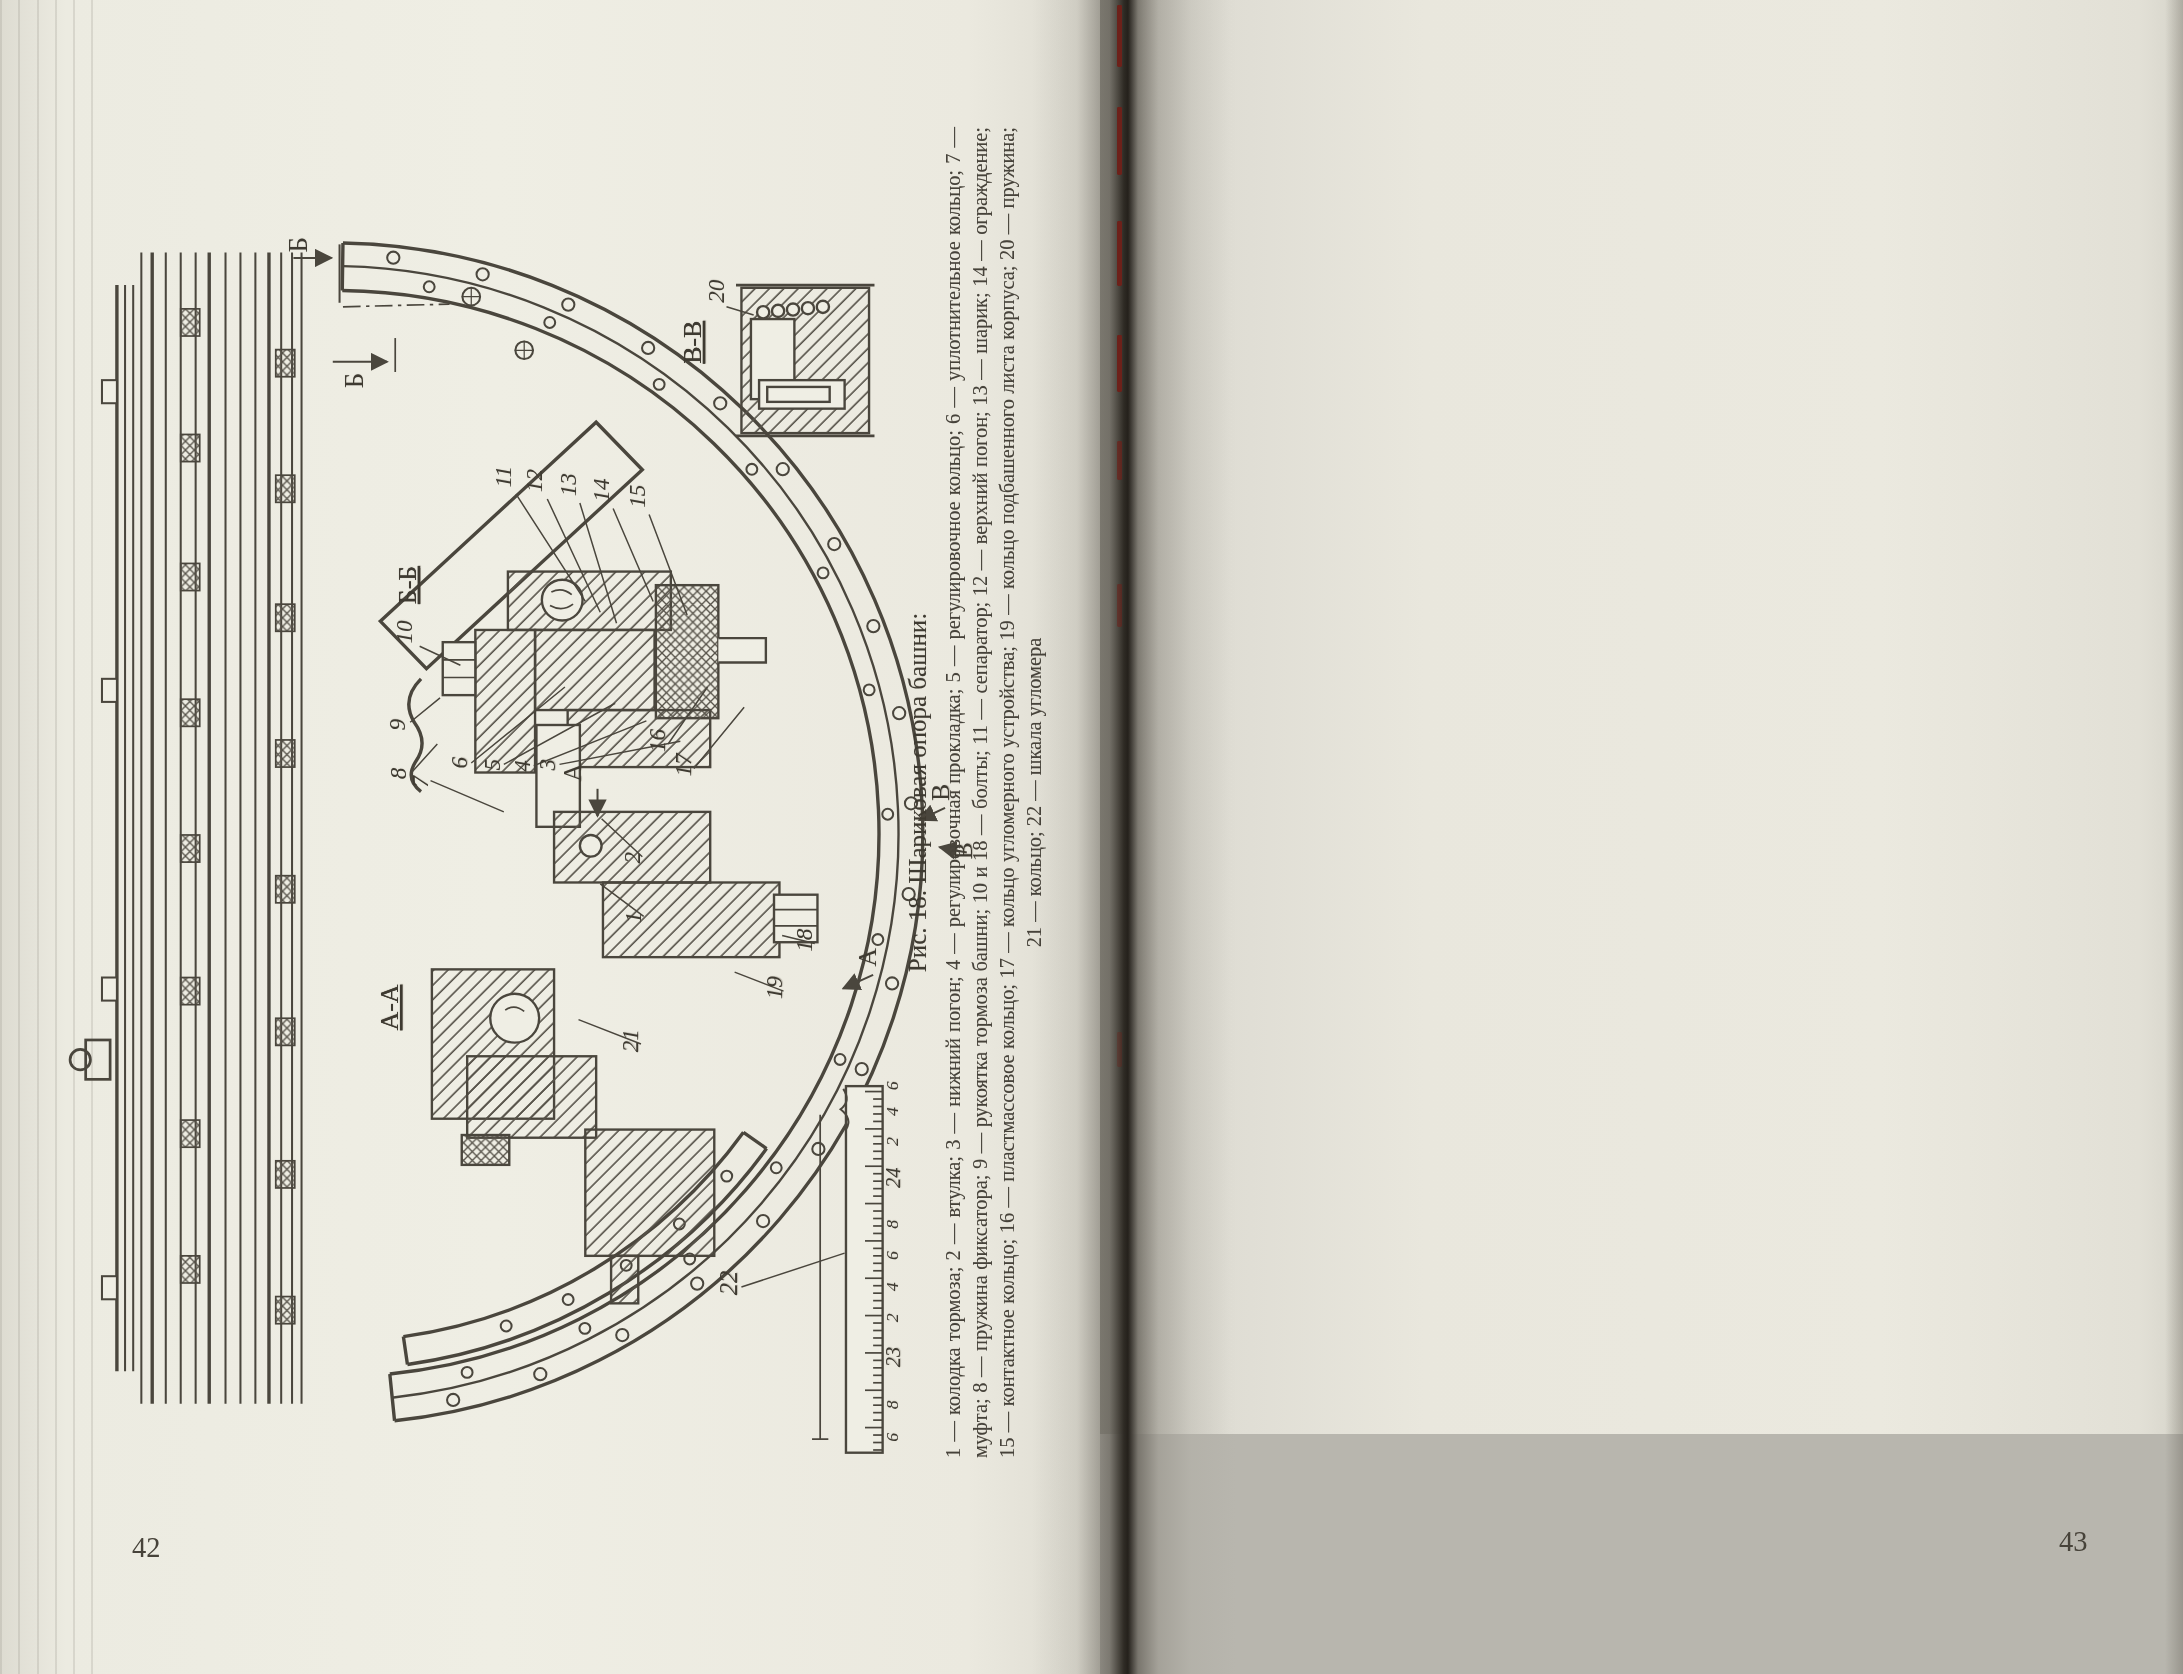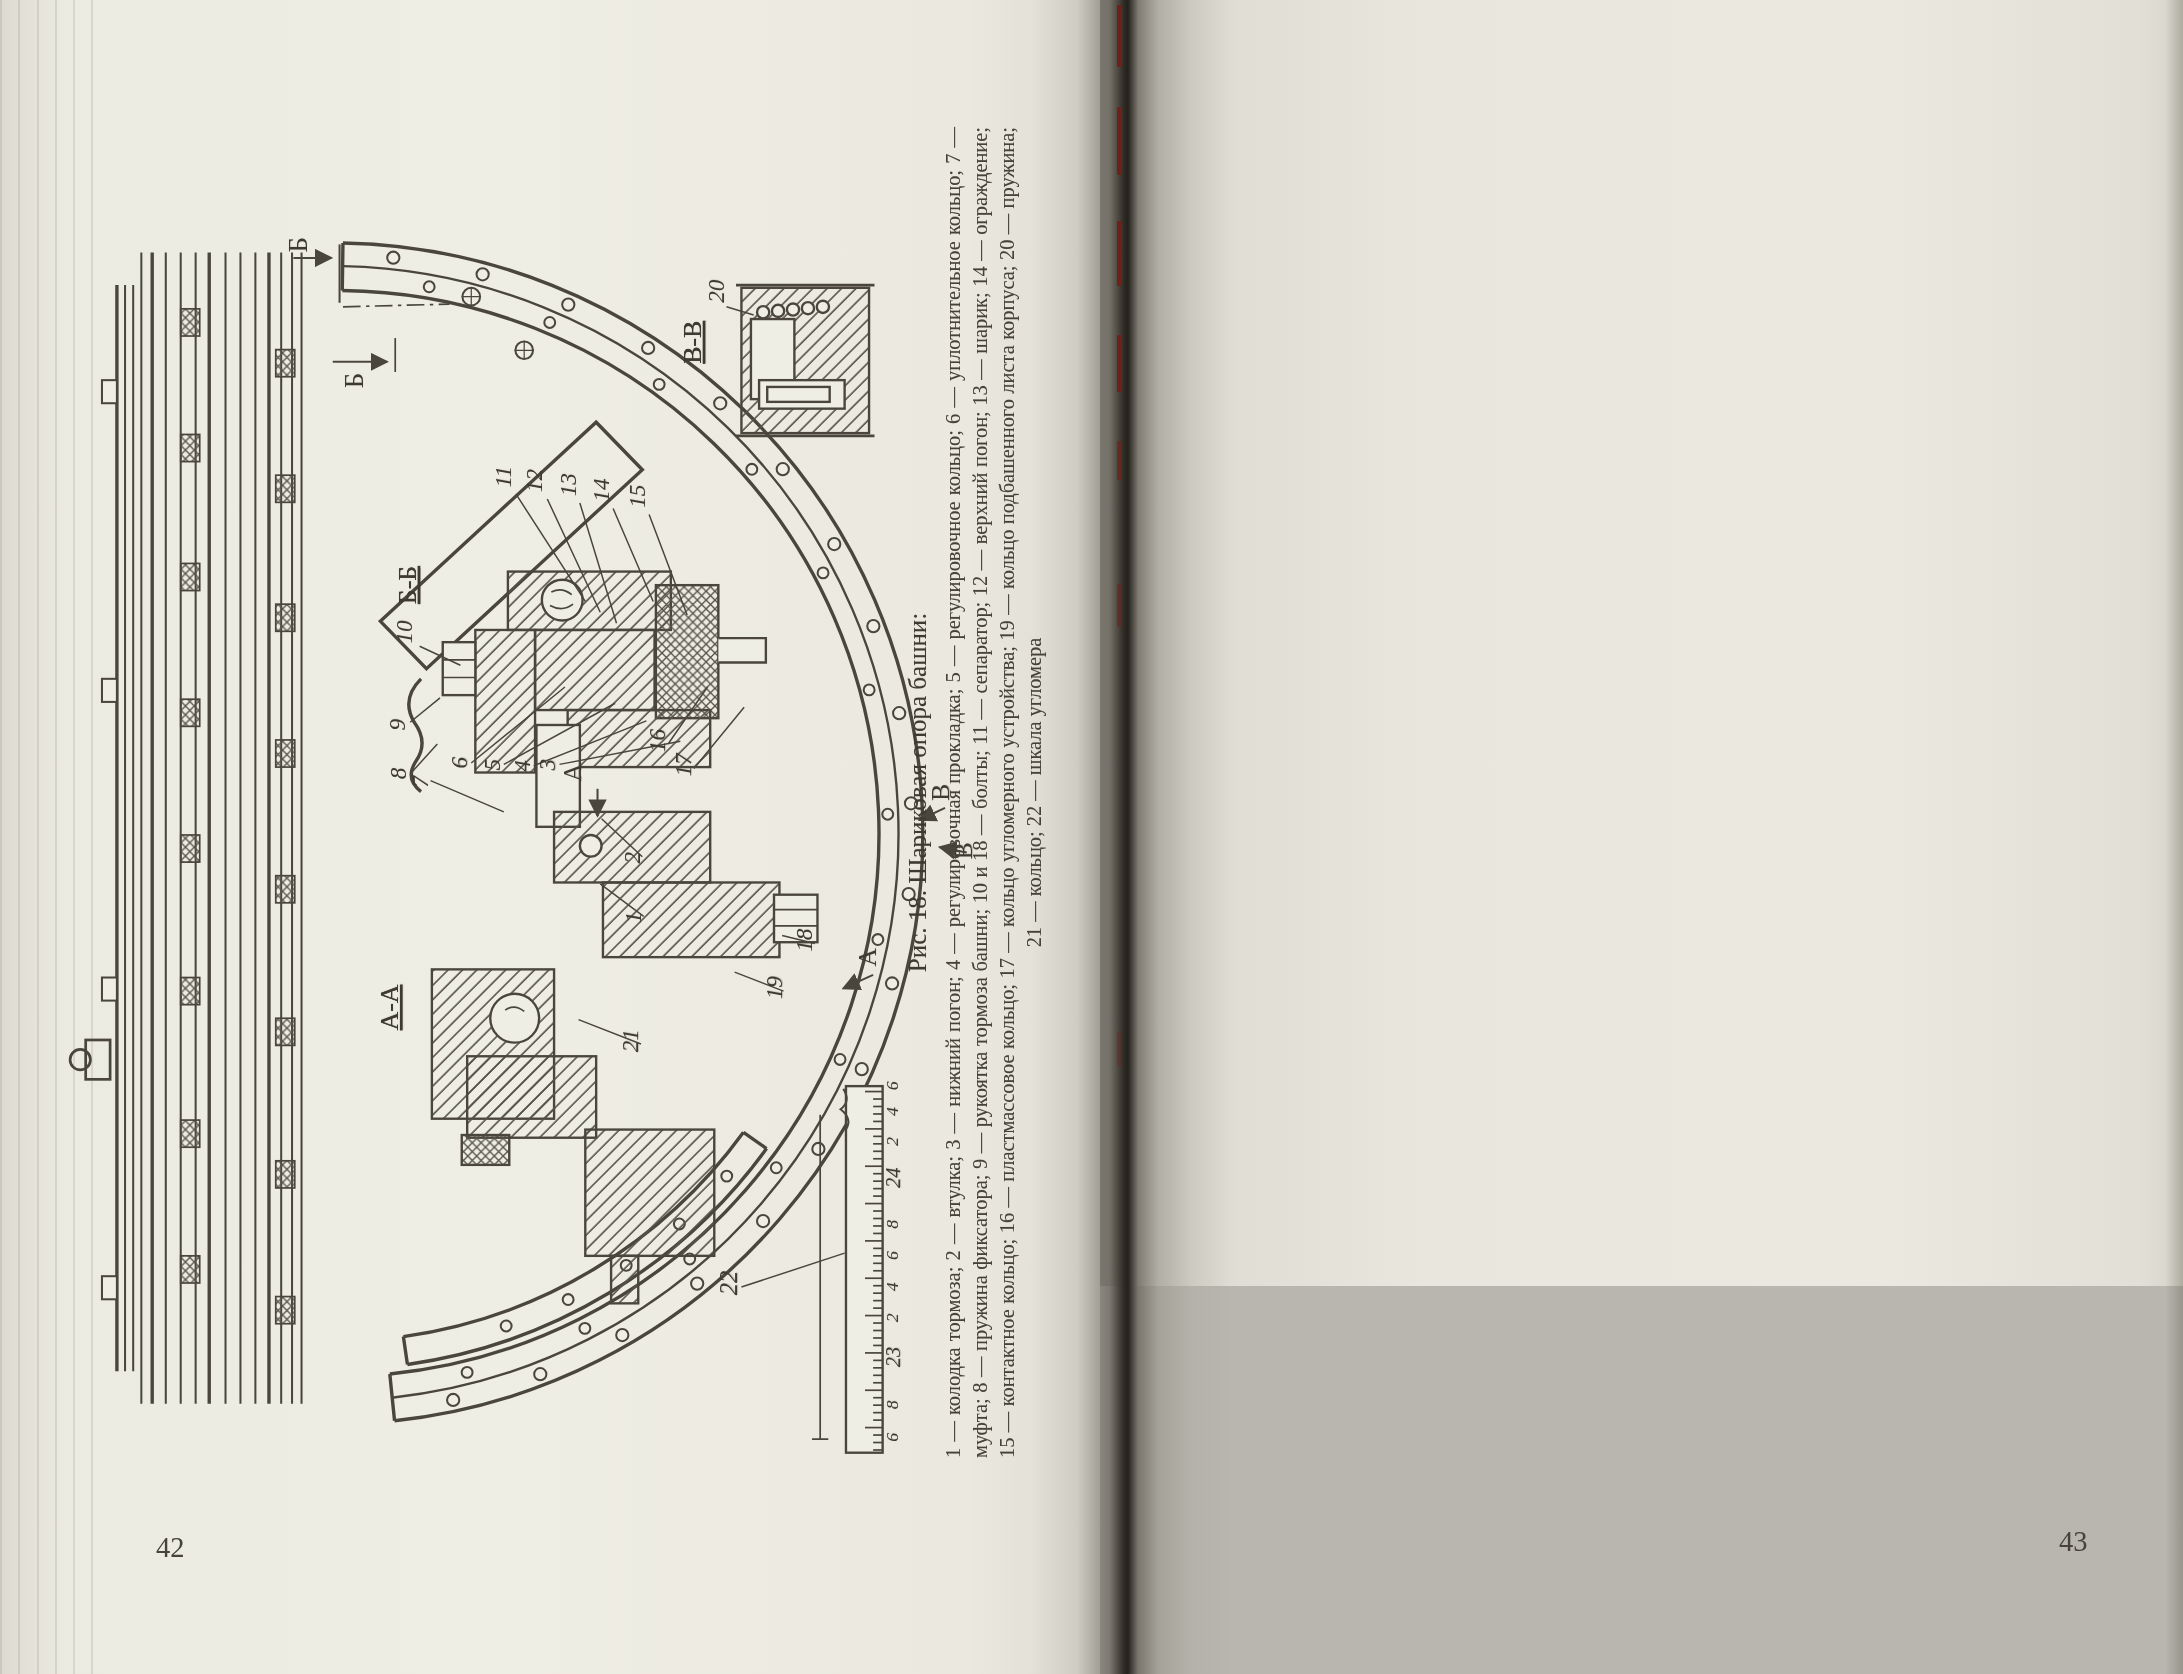--- a/index.html
+++ b/index.html
@@ -1,21 +1,21 @@
 <!DOCTYPE html>
 <html style="font-size:11px"><head>
 <meta charset="utf-8">
 <style>
   html,body{margin:0;padding:0;background:#b8b6ae;}
   #stage{position:relative;width:2183px;height:1674px;overflow:hidden;
          font-family:"Liberation Serif",serif;color:#3e3a31;}
   
   #left-page{position:absolute;left:0;top:0;width:1100px;height:1674px;
     background:linear-gradient(90deg,#dddbd1 0,#ecebe1 6%,#efeee4 45%,#ebe9df 88%,#dcdad0 100%);}
-  #right-page{position:absolute;left:1100px;top:0;width:1083px;height:1286px;
+  #right-page{position:absolute;left:1100px;top:0;width:1083px;height:1434px;
     background:linear-gradient(90deg,#9f9d94 0,#c6c4bb 4%,#dfddd4 12%,#e9e7dd 30%,#ebe9df 72%,#e2e0d6 96%,#d6d4ca 100%);}
   #page-edges{position:absolute;left:0;top:0;width:102px;height:1674px;
     background:repeating-linear-gradient(90deg,rgba(110,105,95,.20) 0 2px,rgba(0,0,0,0) 2px 18.3px);
     opacity:.8;}
   #gutter{position:absolute;left:1032px;top:0;width:204px;height:1674px;z-index:6;pointer-events:none;
     background:linear-gradient(90deg,rgba(0,0,0,0) 0%,rgba(70,64,54,.10) 22%,rgba(52,47,39,.45) 38%,
       rgba(28,24,18,.88) 45%,rgba(24,20,15,.92) 47%,rgba(70,65,57,.55) 52%,
       rgba(120,115,105,.30) 62%,rgba(150,146,136,.12) 78%,rgba(0,0,0,0) 100%);}
   .red-dash{position:absolute;width:4.8px;left:1117px;background:#6d211a;z-index:7;border-radius:1.4px;}
   #right-edge-shade{position:absolute;right:0;top:0;width:17.7px;height:1674px;z-index:5;
@@ -327,21 +327,21 @@
           <text x="1322" y="1644" font-size="26" transform="rotate(-90 1322 1644)" font-style="italic">4</text>
           <text x="1322" y="1606" font-size="26" transform="rotate(-90 1322 1606)" font-style="italic">6</text>
         </g>
     </svg>
 
     <div id="fig18-caption">
       <div class="cap-title">Рис. 18. Шариковая опора башни:</div>
       <div class="cap-legend">1 — колодка тормоза; 2 — втулка; 3 — нижний погон; 4 — регулировочная прокладка; 5 — регулировочное кольцо; 6 — уплотнительное кольцо; 7 — муфта; 8 — пружина фиксатора; 9 — рукоятка тормоза башни; 10 и 18 — болты; 11 — сепаратор; 12 — верхний погон; 13 — шарик; 14 — ограждение; 15 — контактное кольцо; 16 — пластмассовое кольцо; 17 — кольцо угломерного устройства; 19 — кольцо подбашенного листа корпуса; 20 — пружина; 21 — кольцо; 22 — шкала угломера</div>
     </div>
 
-    <div class="pagenum" style="left:132px;top:1532px;margin-left:24px;">42</div>
+    <div class="pagenum" style="left:132px;top:1532px;">42</div>
   </div>
 
   <div id="right-page">
 
     <div class="pagenum" style="left:959px;top:1526px;">43</div>
   </div>
 
   <div id="gutter"></div>
   <div class="red-dash" style="top:5.4px;height:62px;"></div>
   <div class="red-dash" style="top:107px;height:68px;"></div>

